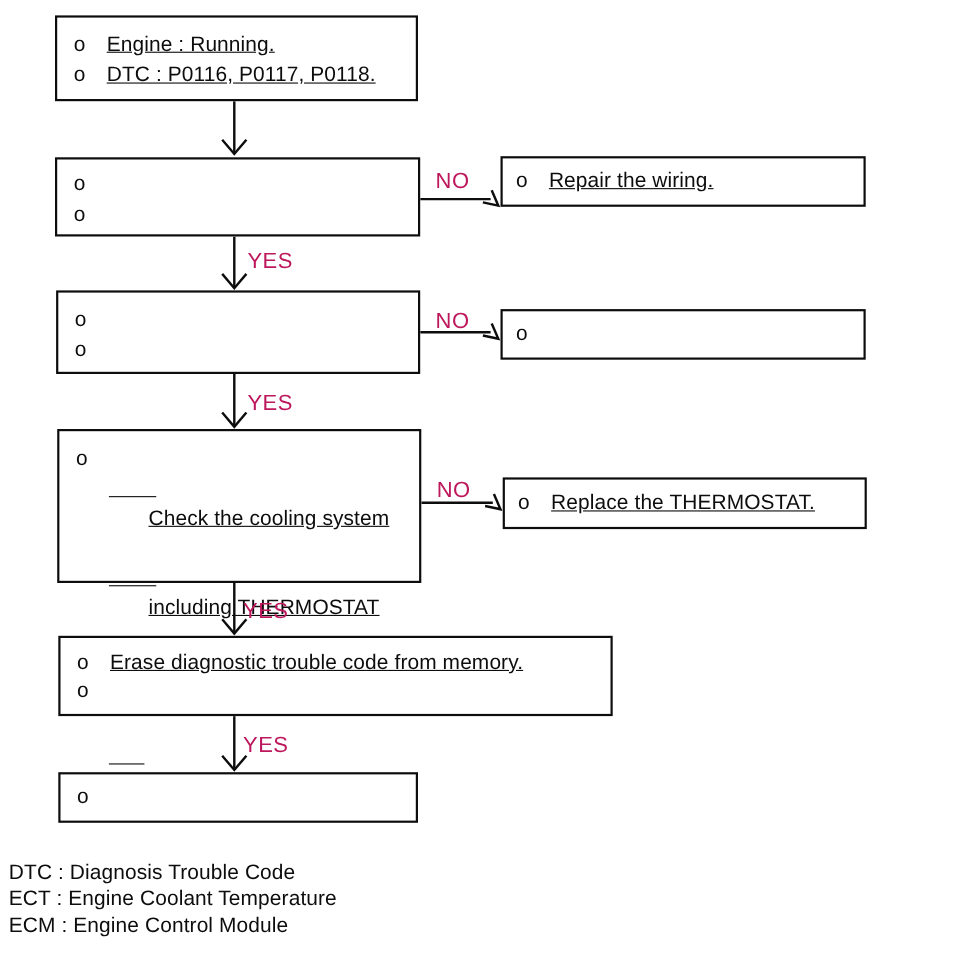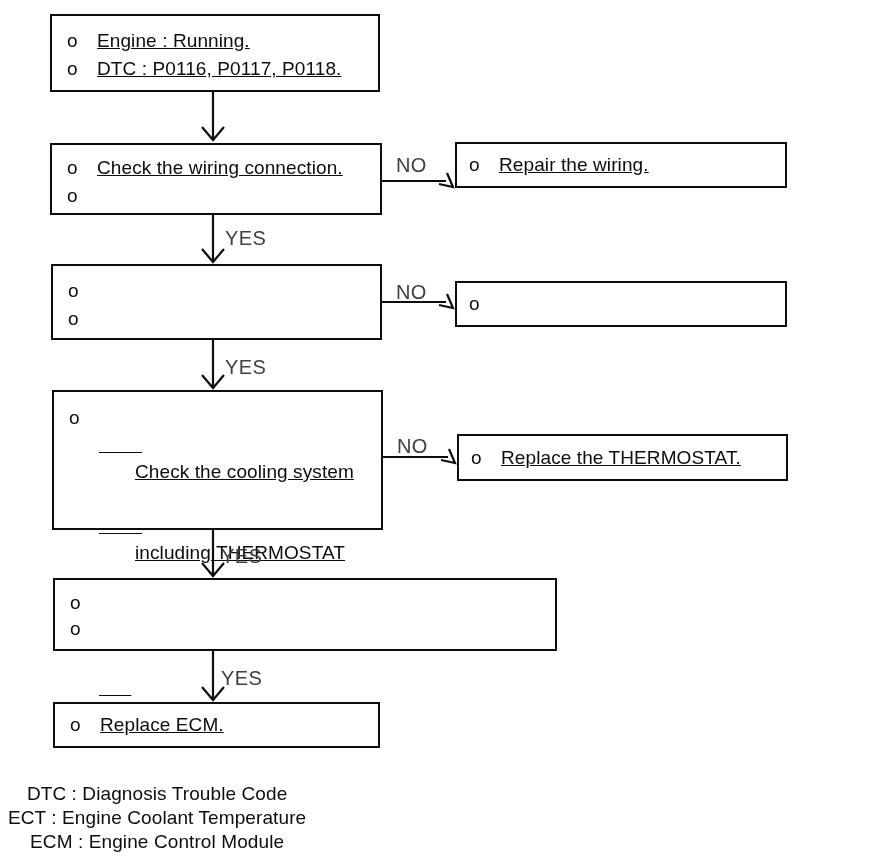--- a/index.html
+++ b/index.html
@@ -52,33 +52,32 @@
   }
   .txt .tline {
     display: block;
     margin-left: 36px;
   }
   .conn-label {
     position: absolute;
     font-size: 20px;
     line-height: 20px;
     letter-spacing: 0.4px;
-    color: #404040;
+    color: #be185d;
   }
   #legend {
     position: absolute;
     left: 8px;
     top: 782px;
     font-size: 19px;
     line-height: 24px;
     letter-spacing: 0.1px;
   }
   #legend .legend-line {
     display: block;
-    text-align: center;
   }
 </style>
 </head>
 <body>
 
 <div id="page">
 
   <svg id="connectors" viewBox="0 0 888 868" xmlns="http://www.w3.org/2000/svg" stroke="#0d0d0d" stroke-width="2.2" fill="none">
     <g>
       <path d="M213,92 V139"></path>
@@ -121,21 +120,20 @@
     </div>
     <div class="brow">
       <span class="bullet">o</span>
       <span class="txt">DTC : P0116, P0117, P0118.</span>
     </div>
   </div>
 
   <div class="fc-box" style="left:50px; top:143px; width:332px; height:72px; padding-top:9px;">
     <div class="brow">
       <span class="bullet">o</span>
-      <span class="txt">Check the wiring connection.</span>
     </div>
     <div class="brow">
       <span class="bullet">o</span>
     </div>
   </div>
 
   <div class="fc-box single" style="left:455px; top:142px; width:332px; height:46px;">
     <div class="brow">
       <span class="bullet" style="margin-left:12px;">o</span>
       <span class="txt">Repair the wiring.</span>
@@ -175,30 +173,30 @@
   <div class="fc-box single" style="left:457px; top:434px; width:331px; height:47px;">
     <div class="brow">
       <span class="bullet" style="margin-left:12px;">o</span>
       <span class="txt">Replace the THERMOSTAT.</span>
     </div>
   </div>
 
   <div class="fc-box" style="left:53px; top:578px; width:504px; height:73px; padding-top:10px; line-height:26px;">
     <div class="brow">
       <span class="bullet">o</span>
+      <span class="txt">Erase diagnostic trouble code from memory.</span>
     </div>
     <div class="brow">
       <span class="bullet">o</span>
     </div>
   </div>
 
   <div class="fc-box single" style="left:53px; top:702px; width:327px; height:46px;">
     <div class="brow">
       <span class="bullet">o</span>
-      <span class="txt">Replace ECM.</span>
     </div>
   </div>
 
   <div class="conn-label" style="left:396px; top:155px;">NO</div>
   <div class="conn-label" style="left:396px; top:282px;">NO</div>
   <div class="conn-label" style="left:397px; top:436px;">NO</div>
   <div class="conn-label" style="left:225px; top:228px;">YES</div>
   <div class="conn-label" style="left:225px; top:357px;">YES</div>
   <div class="conn-label" style="left:221px; top:546px;">YES</div>
   <div class="conn-label" style="left:221px; top:668px;">YES</div>

